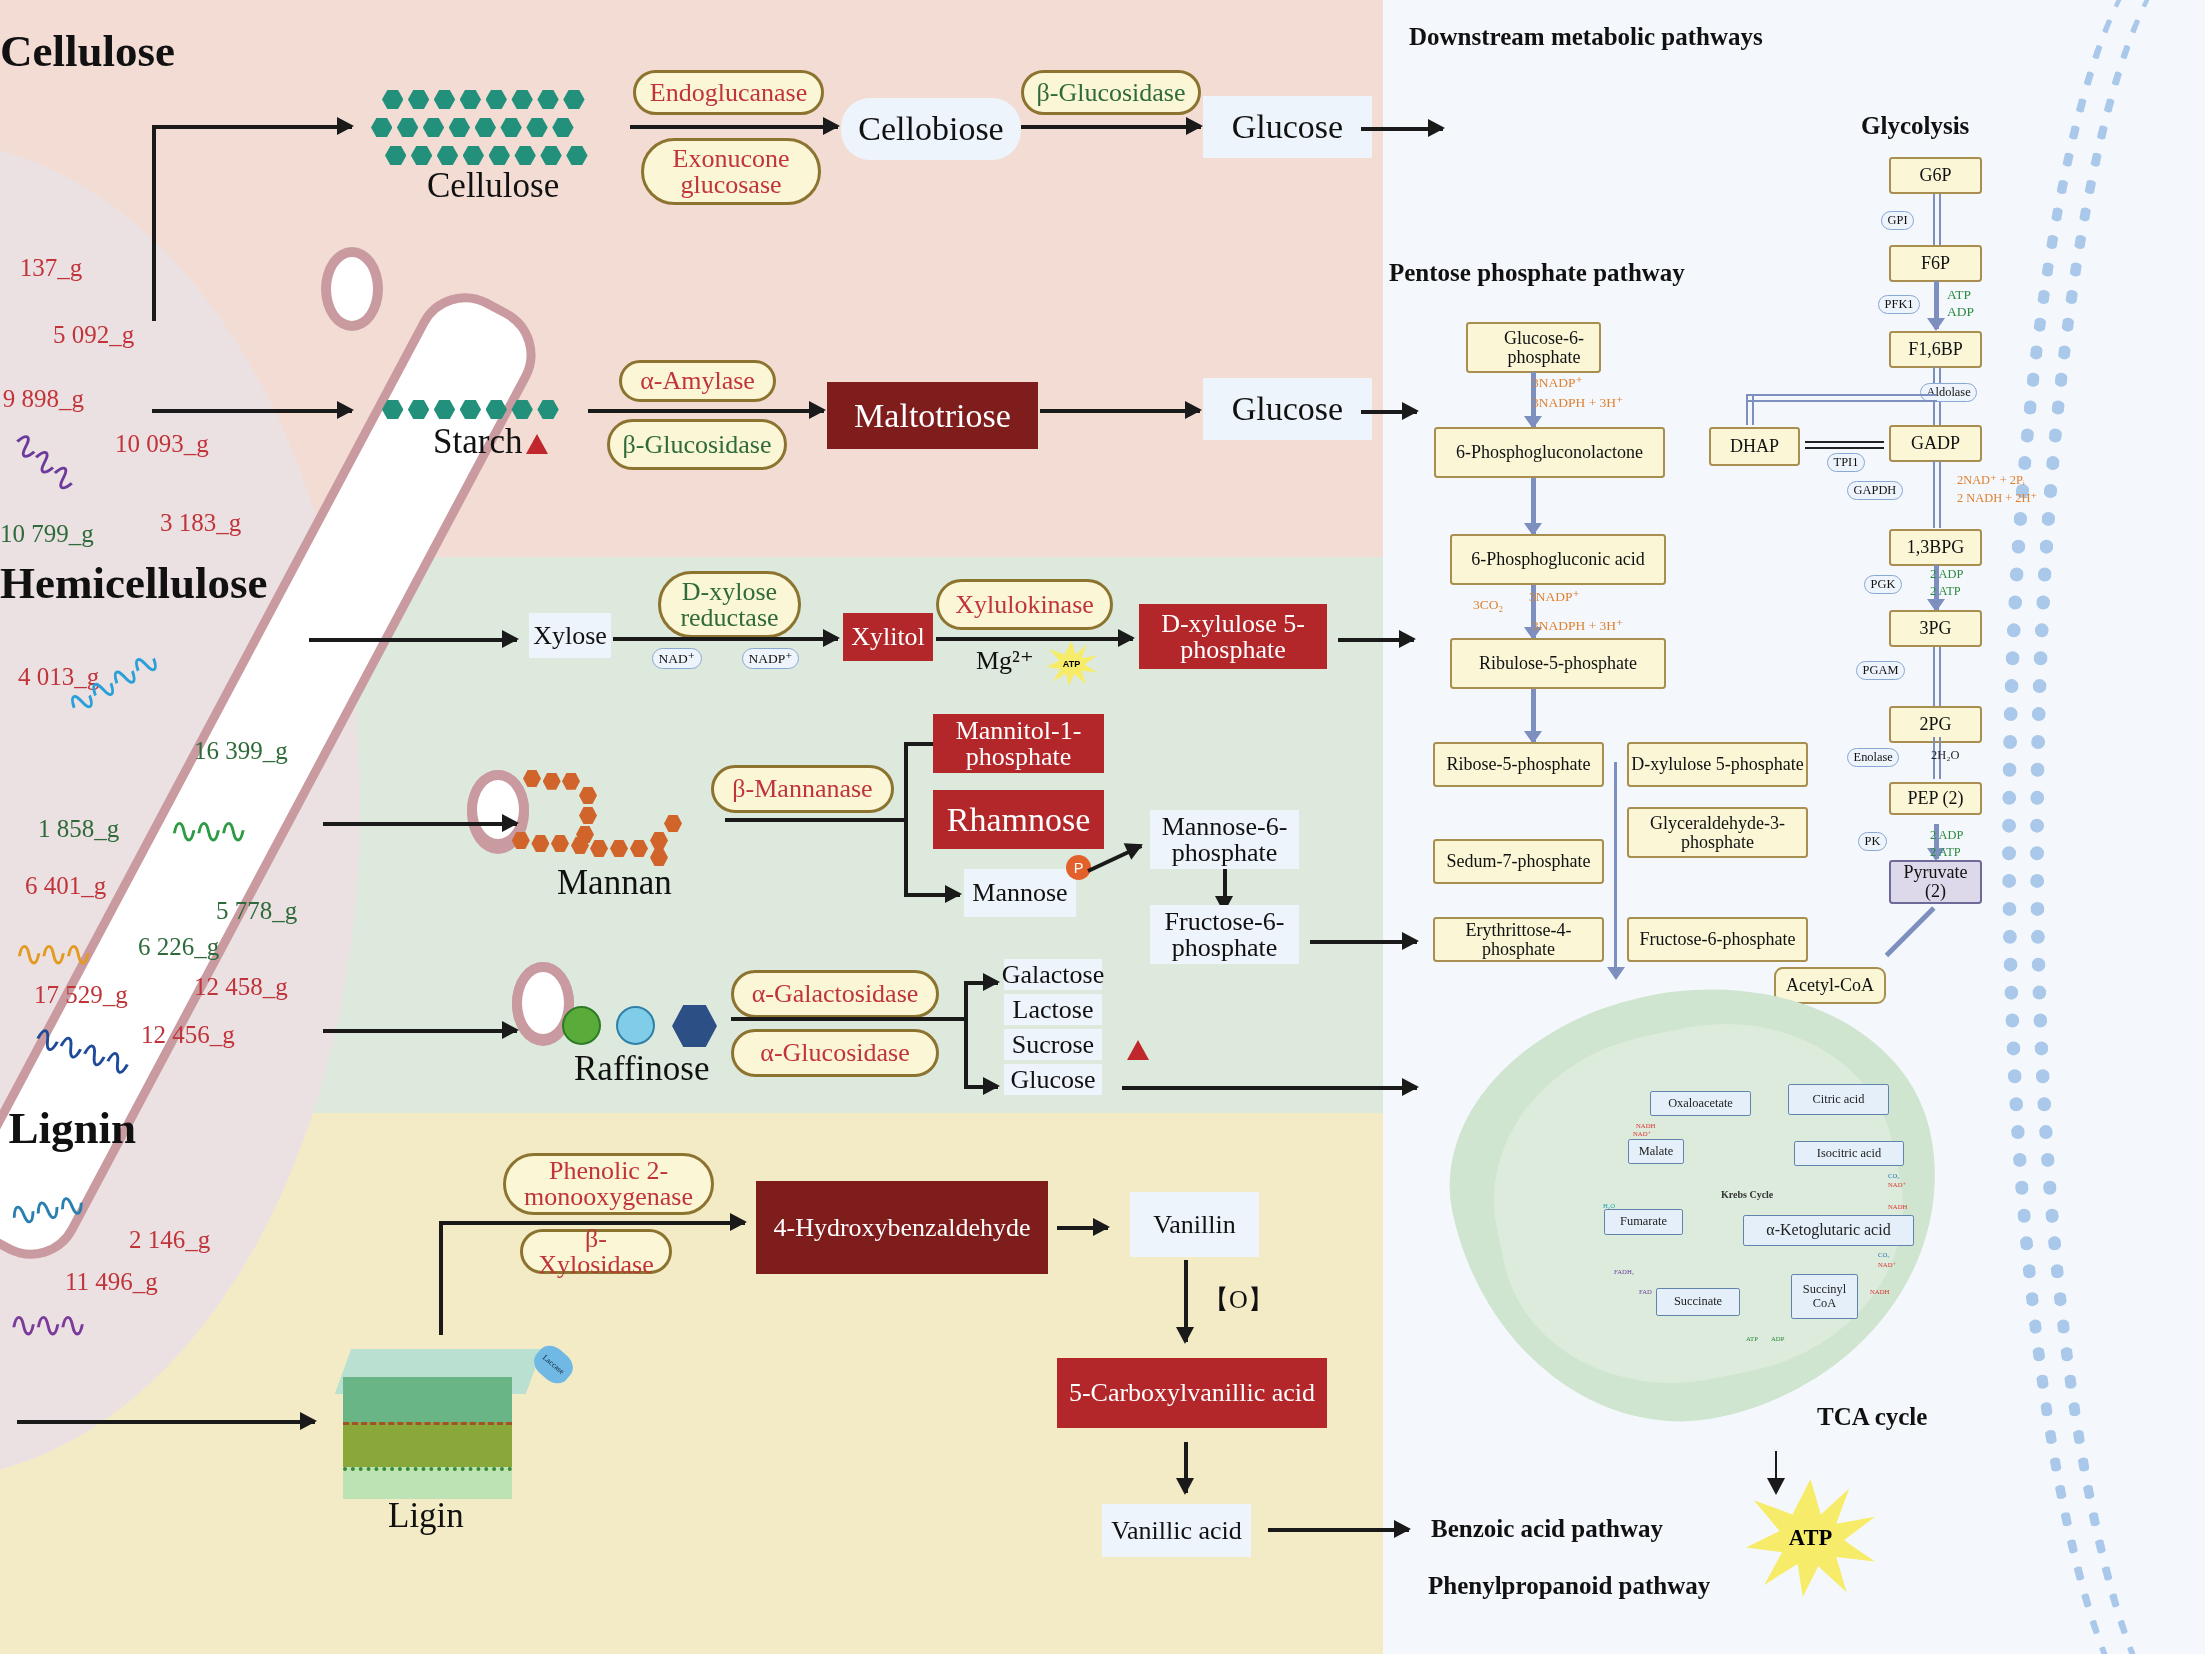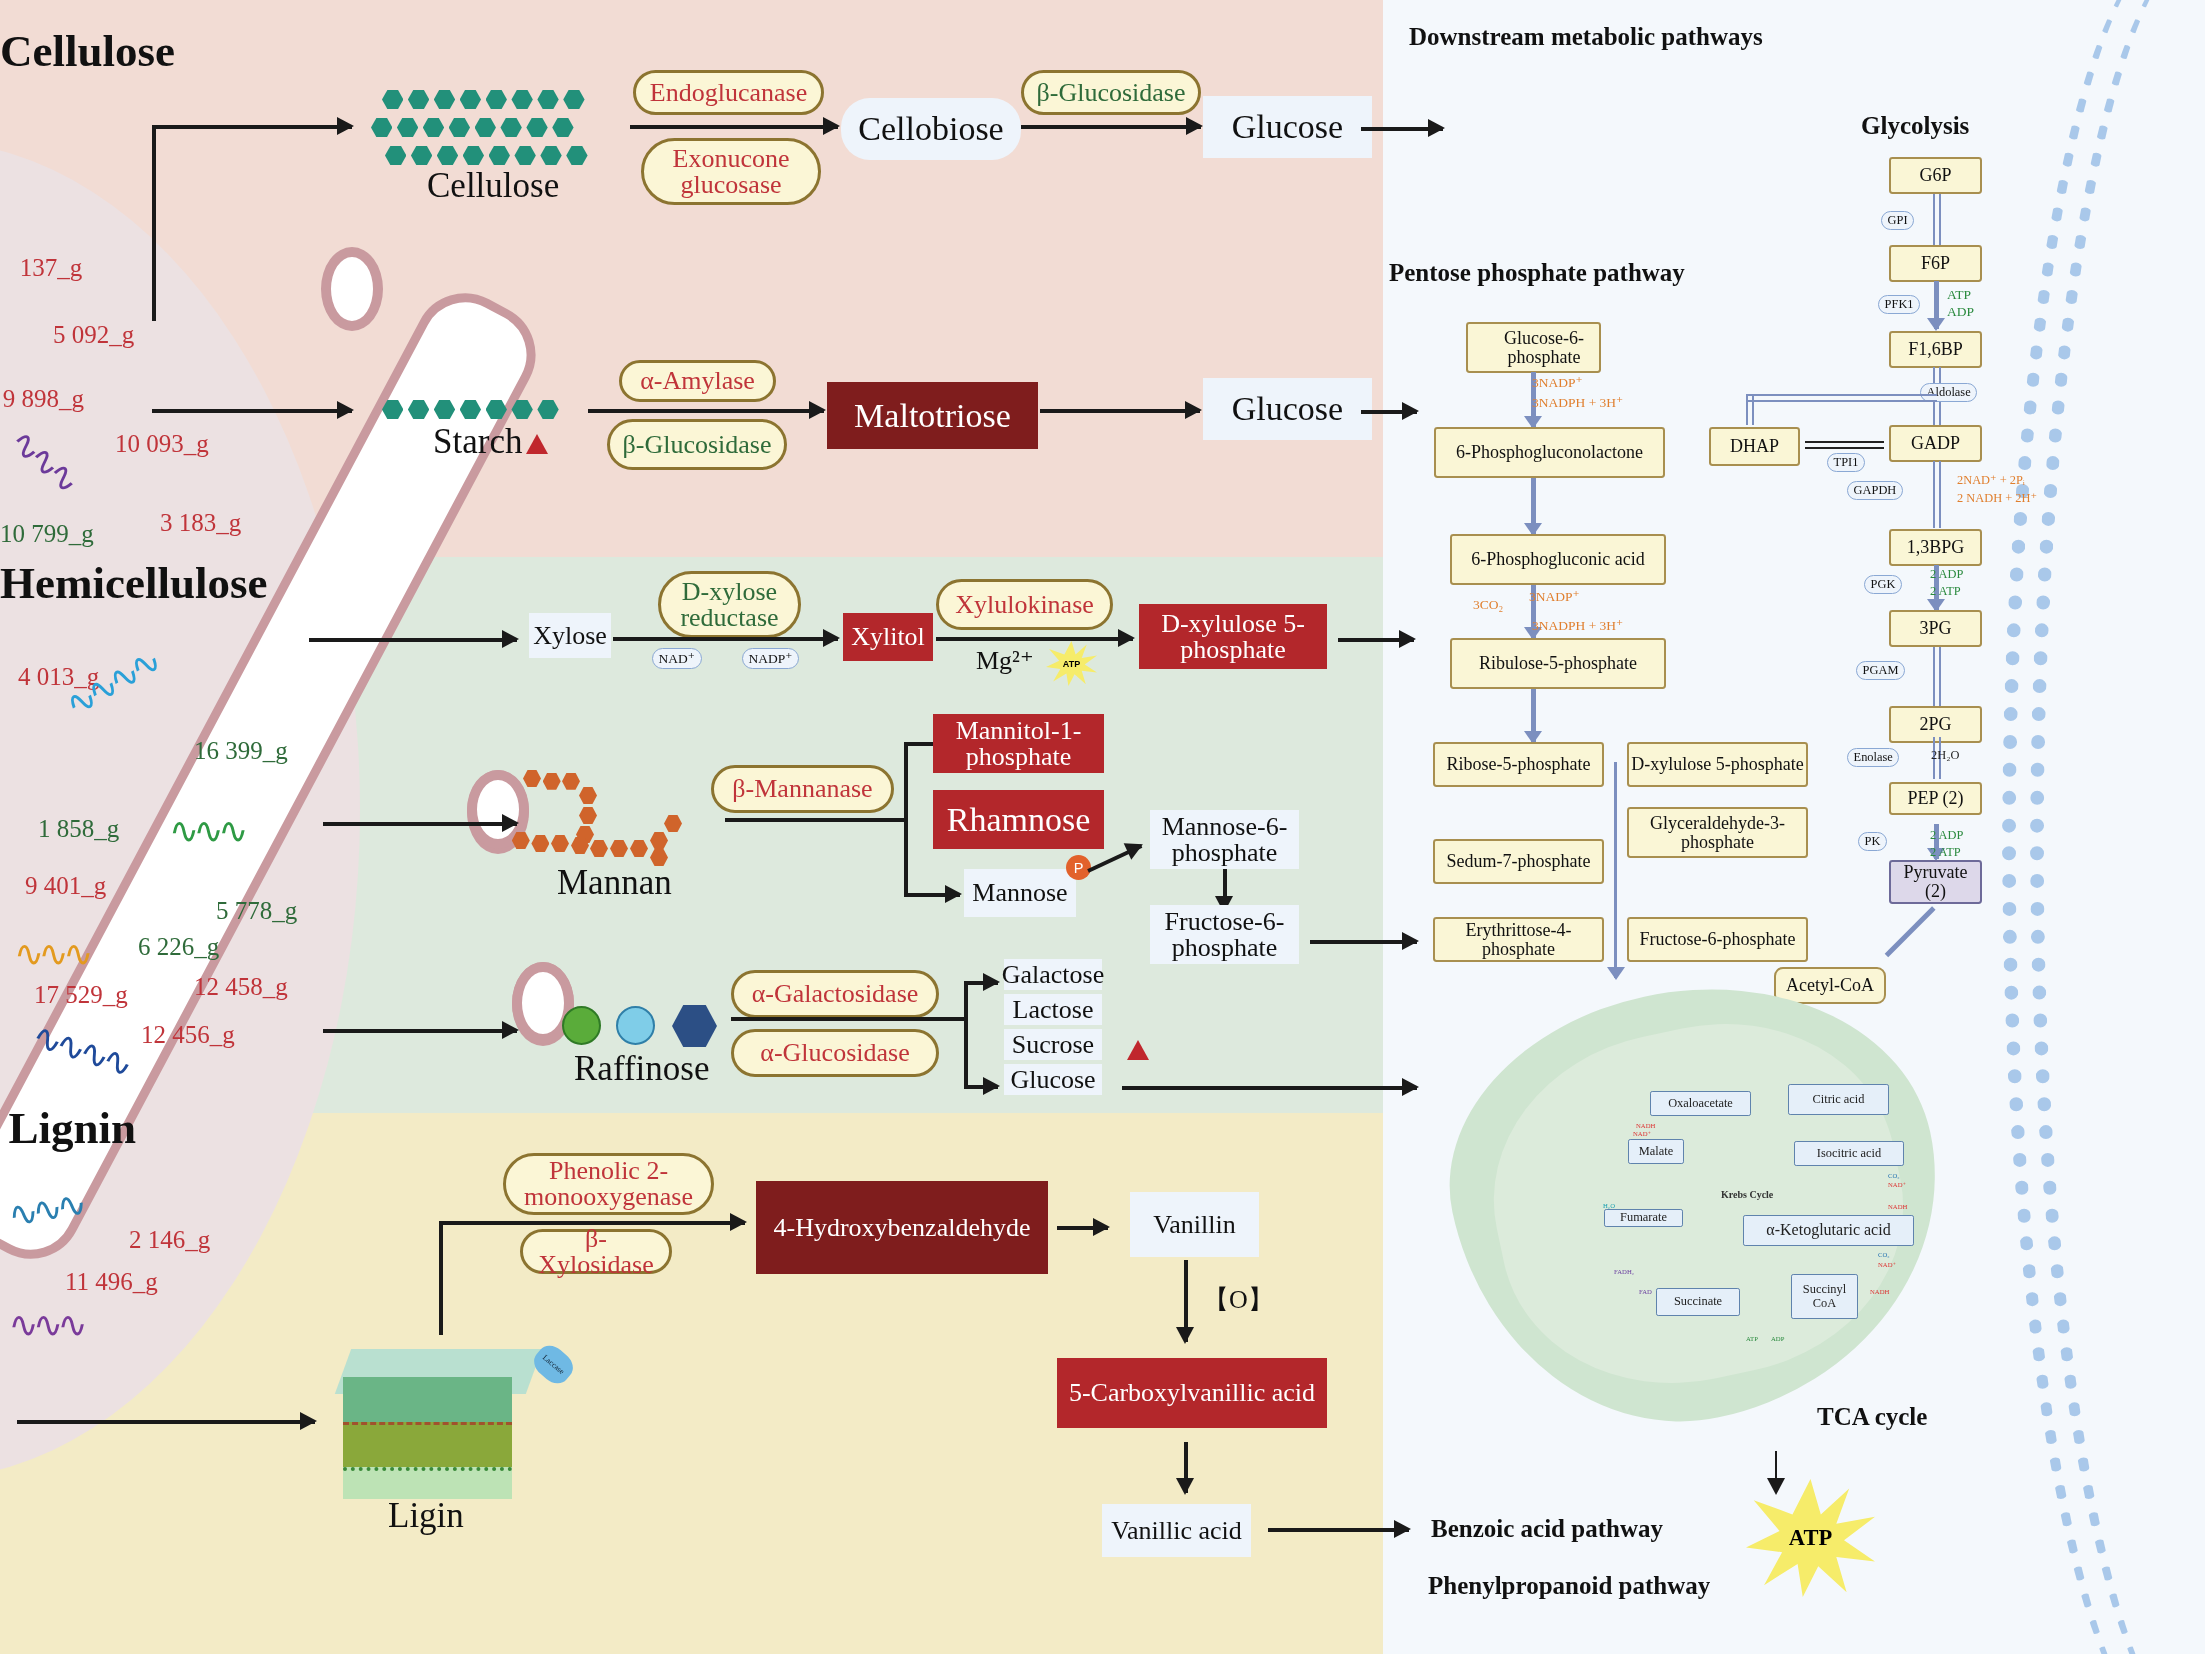--- a/index.html
+++ b/index.html
@@ -80,21 +80,21 @@
 
 <div class="gene red" style="left:19.7px;top:254px;">137_g</div>
 <div class="gene red" style="left:53px;top:321px;">5 092_g</div>
 <div class="gene red" style="left:2.8px;top:385px;">9 898_g</div>
 <div class="gene red" style="left:115px;top:430px;">10 093_g</div>
 <div class="gene green" style="left:0;top:520px;">10 799_g</div>
 <div class="gene red" style="left:160px;top:509px;">3 183_g</div>
 <div class="gene red" style="left:18px;top:663px;">4 013_g</div>
 <div class="gene green" style="left:194px;top:737px;">16 399_g</div>
 <div class="gene green" style="left:38px;top:815px;">1 858_g</div>
-<div class="gene red" style="left:25px;top:872px;">9 401_g</div>
+<div class="gene red" style="left:25px;top:872px;">6 401_g</div>
 <div class="gene green" style="left:216px;top:897px;">5 778_g</div>
 <div class="gene green" style="left:138px;top:933px;">6 226_g</div>
 <div class="gene red" style="left:34px;top:981px;">17 529_g</div>
 <div class="gene red" style="left:194px;top:973px;">12 458_g</div>
 <div class="gene red" style="left:141px;top:1021px;">12 456_g</div>
 <div class="gene red" style="left:129px;top:1226px;">2 146_g</div>
 <div class="gene red" style="left:65px;top:1268px;">11 496_g</div>
 
 <div class="dna" style="left:5.6px;top:439px;color:#6c3a9a;transform:rotate(40deg);">∿∿∿</div>
 <div class="dna" style="left:62px;top:663px;color:#2aa0d8;transform:rotate(-30deg);">∿∿∿∿</div>
@@ -332,21 +332,21 @@
 <div class="bl-diag" style="left:1805px;top:1015px;width:62px;transform:rotate(135deg);"></div>
 
 <div class="mito"></div>
 <div class="mito-inner"></div>
 <div class="kbox" style="left:1650px;top:1091px;width:101px;height:25px;font-size:12.4px;">Oxaloacetate</div>
 <div class="kbox" style="left:1788px;top:1084px;width:101px;height:31px;font-size:12.4px;">Citric acid</div>
 <div class="kbox" style="left:1794px;top:1141px;width:110px;height:25px;font-size:12.4px;">Isocitric acid</div>
 <div class="kbox" style="left:1743px;top:1215px;width:171px;height:31px;font-size:16px;">α-Ketoglutaric acid</div>
 <div class="kbox" style="left:1791px;top:1274px;width:67px;height:45px;font-size:12.4px;">Succinyl CoA</div>
 <div class="kbox" style="left:1656px;top:1288px;width:84px;height:28px;font-size:12.4px;">Succinate</div>
-<div class="kbox" style="left:1604px;top:1209px;width:79px;height:18px;font-size:12.4px;">Fumarate</div>
+<div class="kbox" style="left:1604px;top:1209px;width:79px;height:26px;font-size:12.4px;">Fumarate</div>
 <div class="kbox" style="left:1628px;top:1139px;width:56px;height:25px;font-size:12.4px;">Malate</div>
 <div class="abs" style="left:1721px;top:1189px;font-size:10px;font-weight:bold;color:#333;">Krebs Cycle</div>
 <div class="small-cof" style="left:1636px;top:1122px;color:#d33;">NADH</div>
 <div class="small-cof" style="left:1633px;top:1130px;color:#d33;">NAD⁺</div>
 <div class="small-cof" style="left:1888px;top:1172px;color:#1f6fb0;">CO₂</div>
 <div class="small-cof" style="left:1888px;top:1181px;color:#d33;">NAD⁺</div>
 <div class="small-cof" style="left:1888px;top:1203px;color:#d33;">NADH</div>
 <div class="small-cof" style="left:1878px;top:1251px;color:#1f6fb0;">CO₂</div>
 <div class="small-cof" style="left:1878px;top:1261px;color:#d33;">NAD⁺</div>
 <div class="small-cof" style="left:1870px;top:1288px;color:#d33;">NADH</div>

